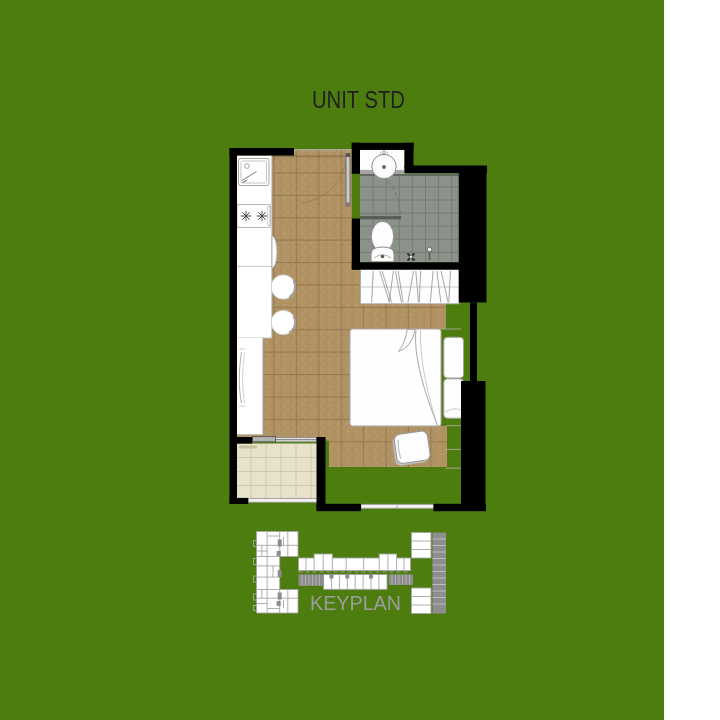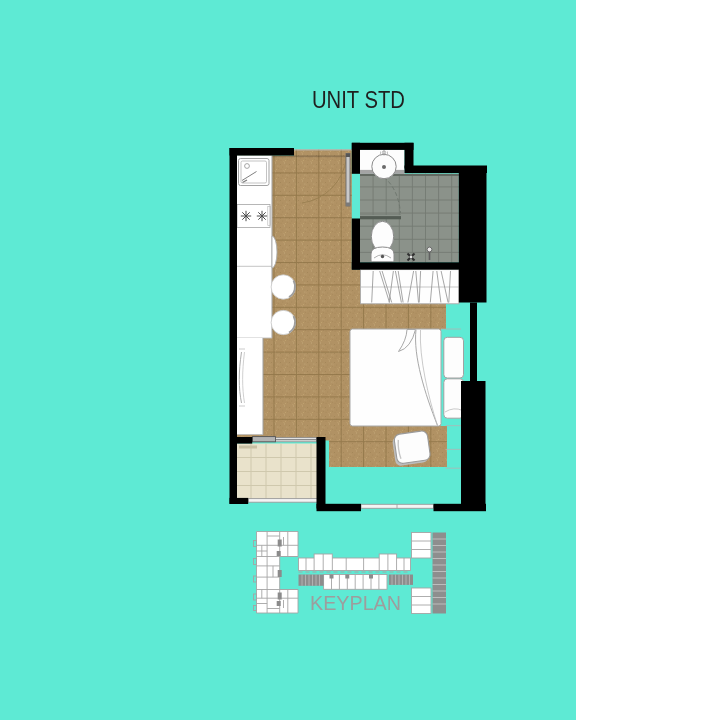--- a/index.html
+++ b/index.html
@@ -1,16 +1,16 @@
 <!DOCTYPE html>
 <html><head>
 <meta charset="utf-8">
 <style>
 html,body{margin:0;padding:0;background:#ffffff;}
-.page{position:relative;width:576px;height:720px;background:#5eead4;font-family:"Liberation Sans", sans-serif;}
+.page{position:relative;width:664px;height:720px;background:#4d7c0f;font-family:"Liberation Sans", sans-serif;}
 </style>
 </head>
 <body>
 <div class="page">
 <svg width="720" height="720" viewBox="0 0 720 720">
 <defs>
 <clipPath id="tanclip">
 <path d="M237,155.5 H294 V149.5 H351.8 V269.6 H446 V329 H441 V426 H447 V467 H329 V440.5 H237 Z"></path>
 </clipPath>
 <clipPath id="bathclip">

